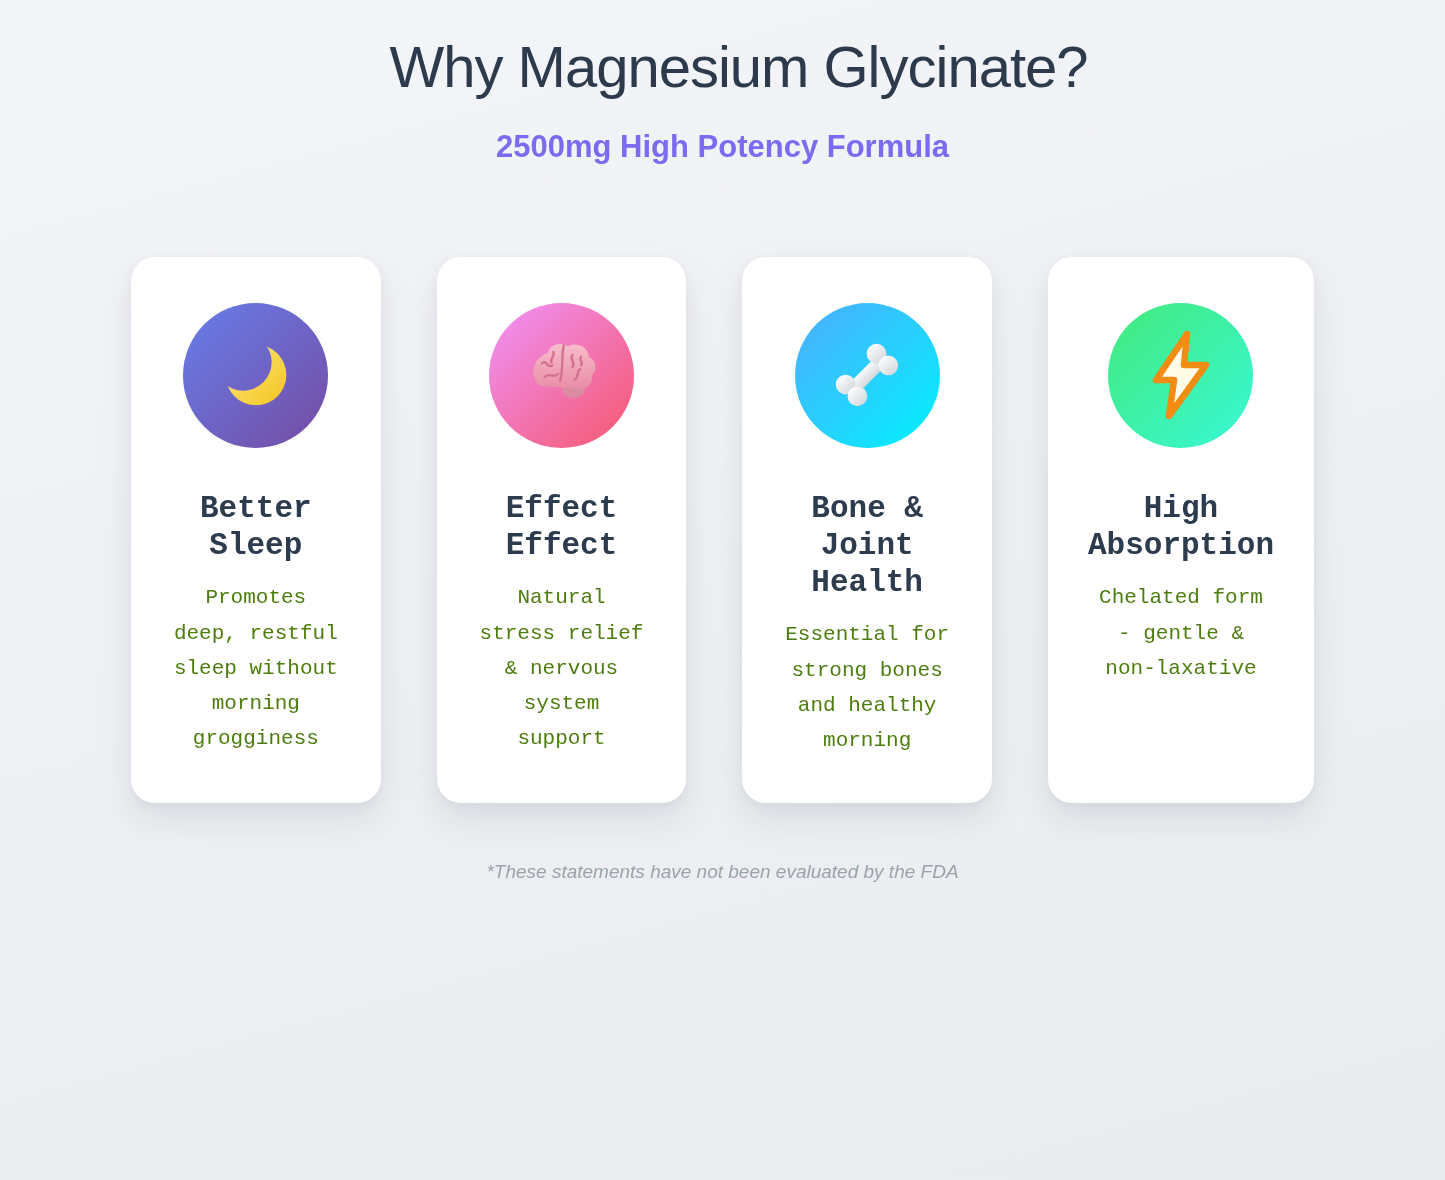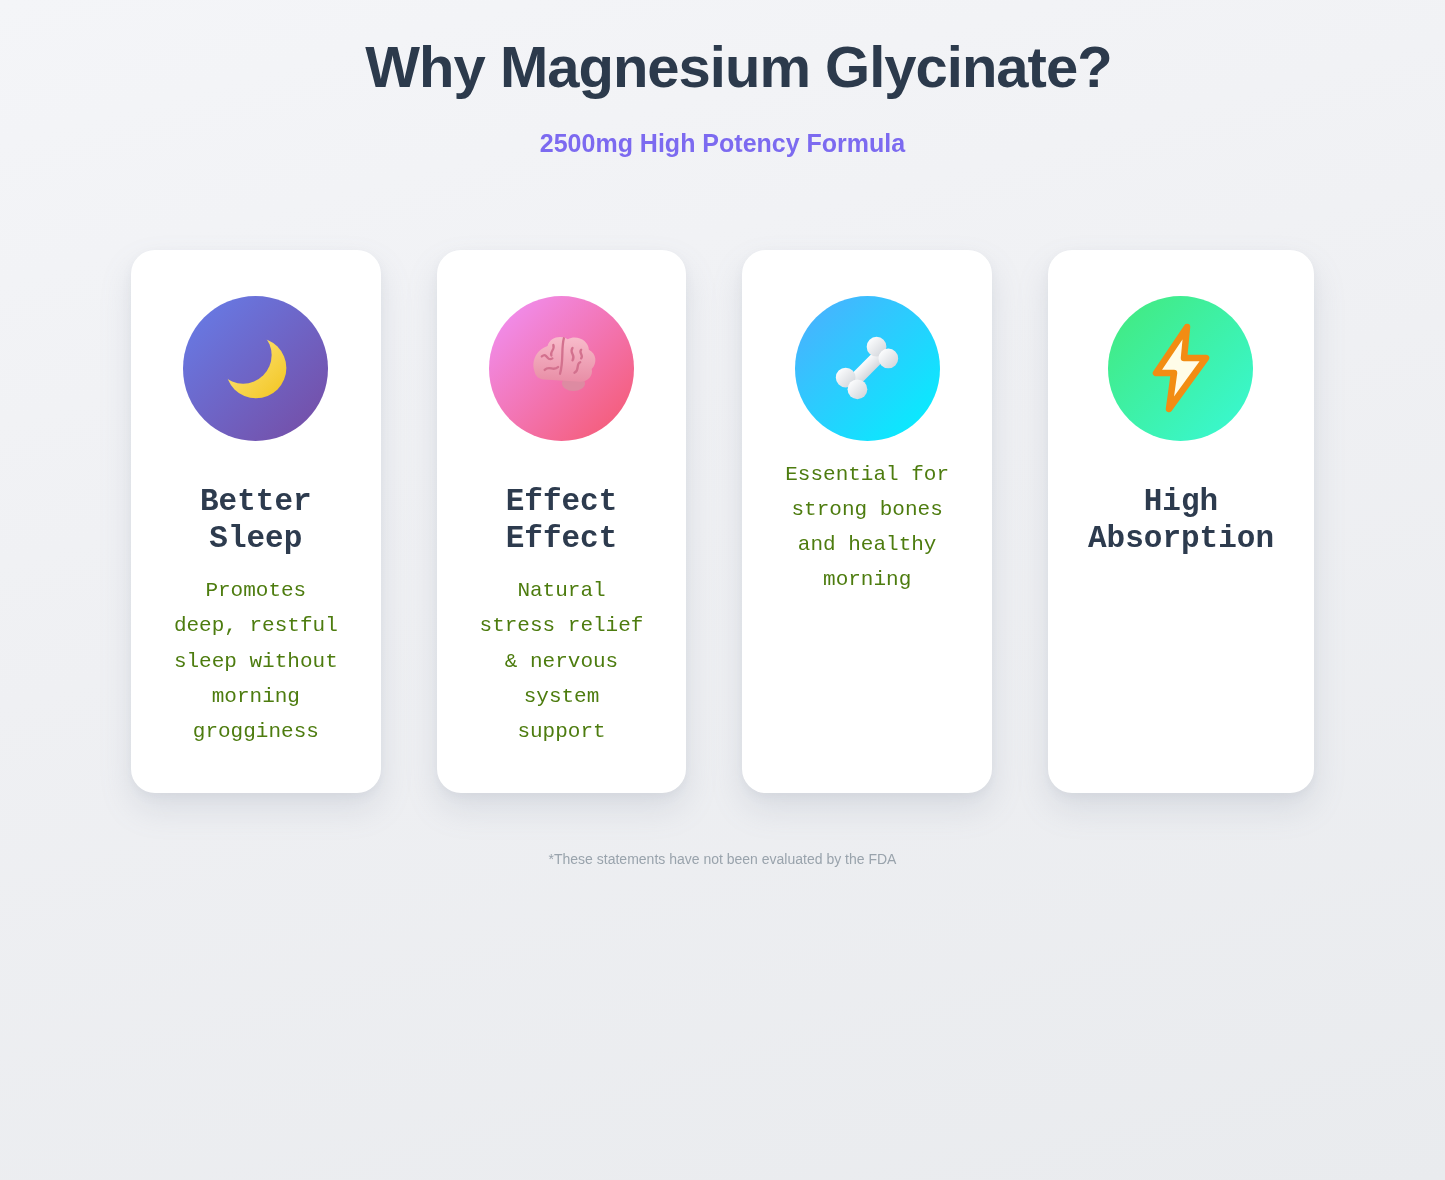--- a/index.html
+++ b/index.html
@@ -11,30 +11,30 @@
     height: 1180px;
     margin: 0 auto;
     overflow: hidden;
     background: linear-gradient(165deg, #f4f5f8 0%, #eff0f3 45%, #e9ebee 100%);
     text-align: center;
   }
 
   .page-title {
     margin-top: 34px;
     font-size: 58px;
-    font-weight: 700;
+    font-weight: 400;
     letter-spacing: -1px;
     color: #2c3a4c;
     line-height: 1.15;
     margin-left: 32px;
   }
 
   .page-subtitle {
     margin-top: 27px;
-    font-size: 25px;
+    font-size: 31px;
     font-weight: 700;
     color: #7c6af0;
     line-height: 1.2;
   }
 
   .benefit-grid {
     width: 1183px;
     margin: 92px auto 0;
     display: grid;
     grid-template-columns: 1fr 1fr 1fr 1fr;
@@ -74,21 +74,22 @@
     margin: 16px auto 0;
     font-size: 21px;
     color: #4d7c0f;
     line-height: 1.68;
   }
   
   .card.row-1 .card-desc { max-width: 432px; }
 
   .footnote {
     margin-top: 58px;
-    font-size: 14px;
+    font-size: 19px;
+    font-style: italic;
     color: #99a3ac;
   }
 </style>
 </head>
 <body>
 
 <div class="page">
 
   <h1 class="page-title">Why Magnesium Glycinate?</h1>
   <h2 class="page-subtitle">2500mg High Potency Formula</h2>
@@ -152,29 +153,31 @@
           </defs>
           <g transform="rotate(-45 50 50)" fill="url(#boneG)">
             <rect x="30" y="43.5" width="40" height="13" rx="6.5"></rect>
             <circle cx="29" cy="42" r="9.5"></circle>
             <circle cx="29" cy="58" r="9.5"></circle>
             <circle cx="71" cy="42" r="9.5"></circle>
             <circle cx="71" cy="58" r="9.5"></circle>
           </g>
         </svg>
       </div>
+      <h3 class="card-title">Bone &amp; Joint Health</h3>
       <p class="card-desc">Essential for strong bones and healthy morning</p>
     </div>
 
     <div class="card row-2">
       <div class="icon-circle" style="background: linear-gradient(135deg, rgb(67, 233, 123) 0%, rgb(56, 249, 215) 100%);">
         <svg width="100" height="100" viewBox="0 0 100 100">
           <path d="M56 9 L25 55 L43 55 L38 91 L75 40 L53 40 Z" fill="#fffce8" stroke="#f28c13" stroke-width="6.5" stroke-linejoin="round"></path>
         </svg>
       </div>
       <h3 class="card-title">High Absorption</h3>
+      <p class="card-desc">Chelated form - gentle &amp; non-laxative</p>
     </div>
 
   </div>
 
   <p class="footnote">*These statements have not been evaluated by the FDA</p>
 
 </div>
 
 </body></html>

